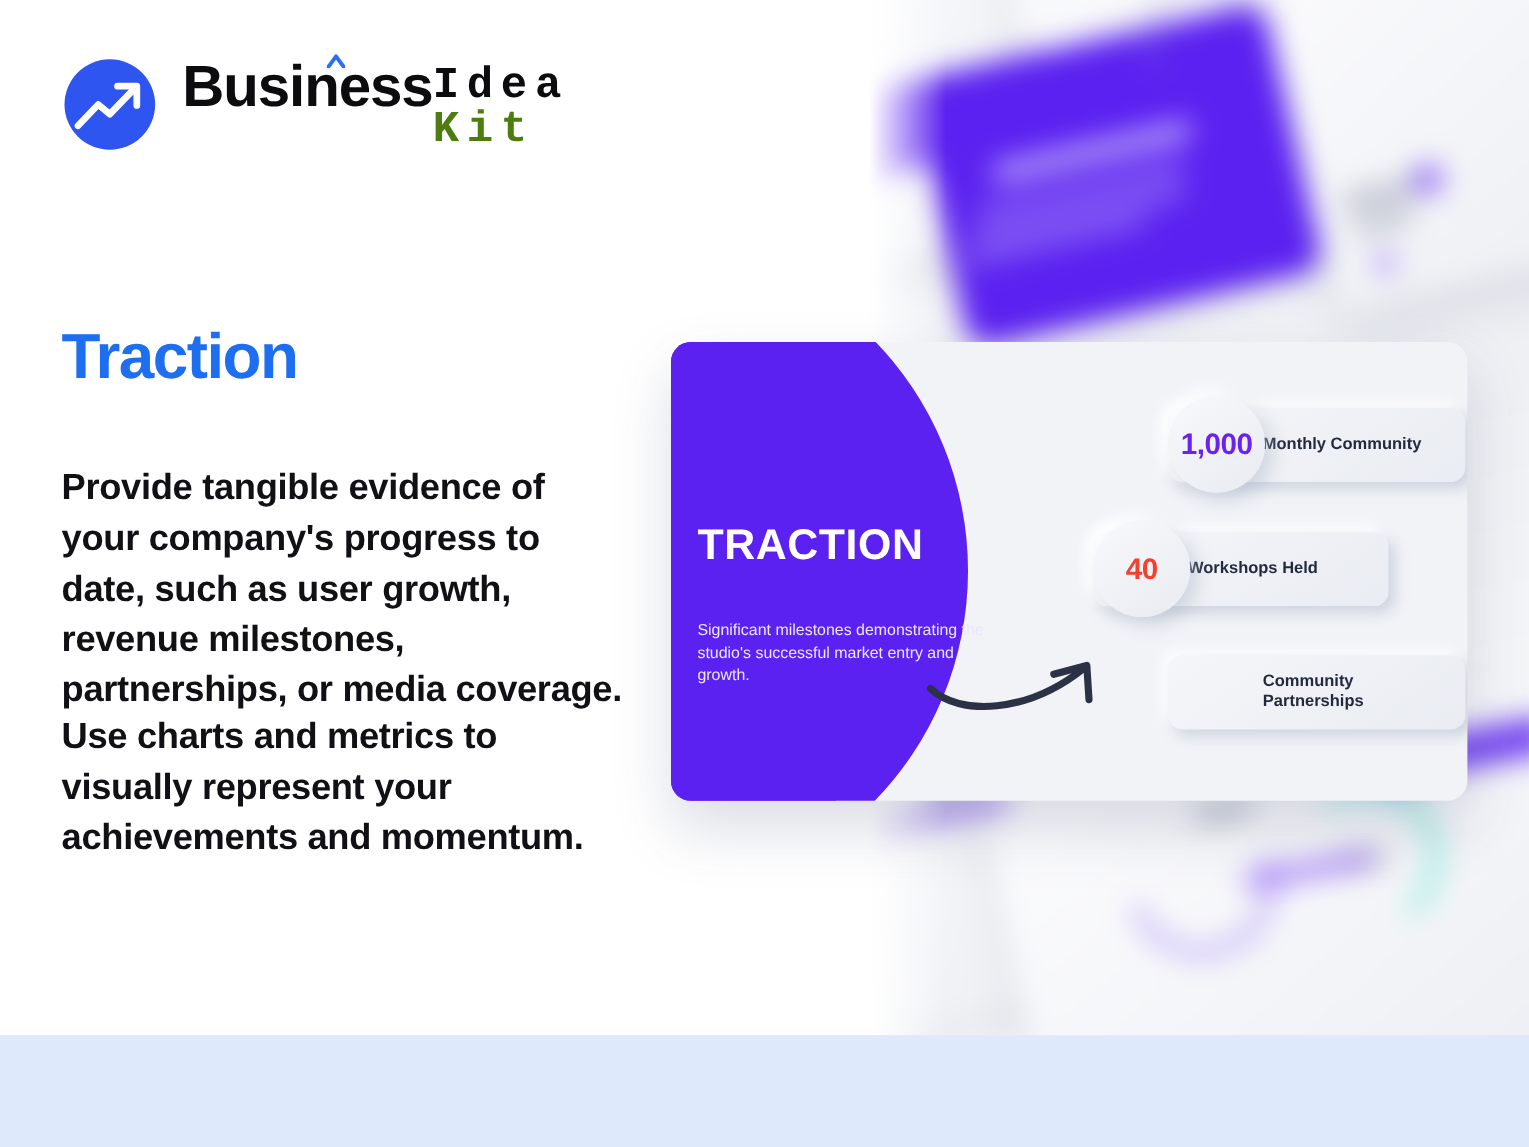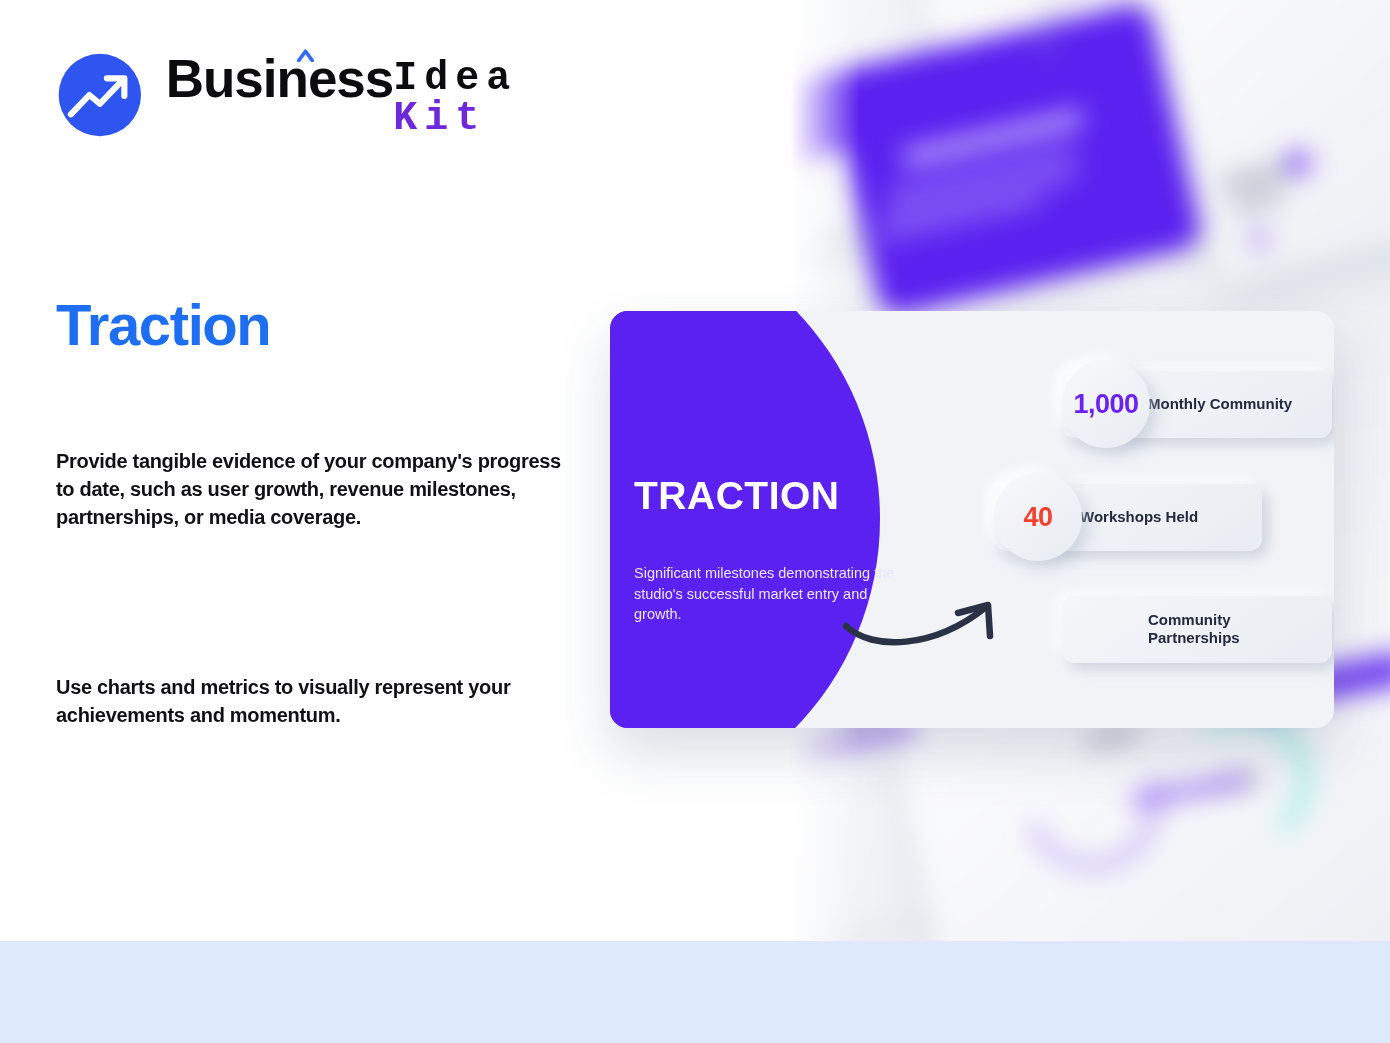--- a/index.html
+++ b/index.html
@@ -152,43 +152,42 @@
     color: #2f6df6;
   }
   .wm-bottom {
     margin-top: 7px;
     font-size: 40px;
     font-weight: 700;
     letter-spacing: 7px;
     font-family: "Liberation Mono", monospace;
     color: #0c0c0f;
   }
-  .wm-bottom .kit { color: #6d28d9; }
+  .wm-bottom .kit { color: #4d7c0f; }
 
   .headline {
     position: absolute;
     left: 56px;
     top: 295px;
     font-size: 58px;
     font-weight: 700;
     color: #1d6ef0;
     letter-spacing: -1.4px;
     line-height: 1.05;
   }
 
   .body-para {
     position: absolute;
     left: 56px;
     width: 510px;
-    font-size: 20px;
+    font-size: 33px;
     font-weight: 700;
     line-height: 1.39;
     color: #111115;
     letter-spacing: -0.3px;
-    margin-top: 28px;
   }
   .body-para.p1 { top: 420px; }
   .body-para.p2 { top: 646px; }
 
   
   .card {
     position: absolute;
     left: 610px;
     top: 311px;
     width: 724px;

